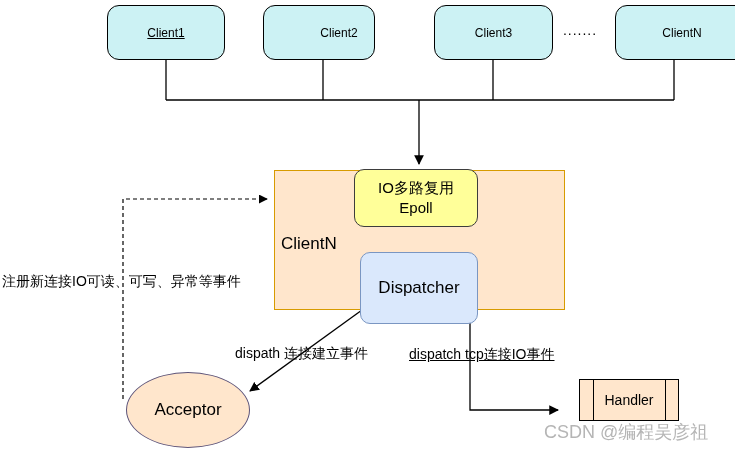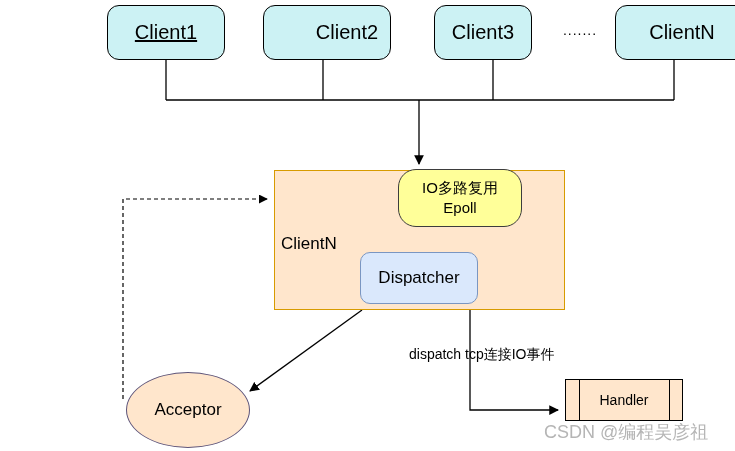--- a/index.html
+++ b/index.html
@@ -5,63 +5,63 @@
   html,body{margin:0;padding:0;background:#fff;}
   #canvas{
     position:relative;width:735px;height:451px;background:#fff;overflow:hidden;
     font-family:"Liberation Sans","DejaVu Sans",sans-serif;color:#000;
   }
   svg.wires{position:absolute;left:0;top:0;width:735px;height:451px;pointer-events:none;}
 
   .client{
     position:absolute;top:5px;height:55px;box-sizing:border-box;
     background:var(--client-fill,#ccf2f4);border:1px solid #000;border-radius:12px;
-    display:flex;align-items:center;justify-content:center;font-size:20px;
+    display:flex;align-items:center;justify-content:center;font-size:12px;
   }
   .client.u span{text-decoration:underline;}
   .ellipsis{position:absolute;left:556px;top:22px;width:48px;text-align:center;
     font-size:14px;letter-spacing:1px;}
 
   .reactor{
     position:absolute;left:274px;top:170px;width:291px;height:140px;box-sizing:border-box;
     background:var(--reactor-fill,#ffe6cc);border:1px solid var(--reactor-border,#d79b00);
   }
   .reactor-label{position:absolute;left:281px;top:234px;font-size:17px;}
 
   .epoll{
     position:absolute;left:354px;top:169px;width:124px;height:58px;box-sizing:border-box;
     background:var(--epoll-fill,#ffff99);border:1.3px solid var(--epoll-border,#3d3d3d);
-    border-radius:18px;display:flex;flex-direction:column;align-items:center;justify-content:center;
-    font-size:15px;line-height:1.35;text-align:center;margin-left:44px;
+    border-radius:10px;display:flex;flex-direction:column;align-items:center;justify-content:center;
+    font-size:15px;line-height:1.35;text-align:center;
   }
   .dispatcher{
-    position:absolute;left:360px;top:252px;width:118px;height:52px;box-sizing:border-box;
+    position:absolute;left:360px;top:252px;width:118px;height:72px;box-sizing:border-box;
     background:var(--dispatcher-fill,#dae8fc);border:1px solid var(--dispatcher-border,#7a96c2);
     border-radius:10px;display:flex;align-items:center;justify-content:center;font-size:17px;
   }
 
   .acceptor{
     position:absolute;left:126px;top:372px;width:124px;height:76px;box-sizing:border-box;
     background:var(--acceptor-fill,#ffe6cc);border:1px solid var(--acceptor-border,#5c5379);
     border-radius:50%;display:flex;align-items:center;justify-content:center;font-size:17px;text-align:center;
   }
 
   .handler{
-    position:absolute;left:565px;top:379px;width:118px;height:42px;box-sizing:border-box;
+    position:absolute;left:579px;top:379px;width:100px;height:42px;box-sizing:border-box;
     background:var(--handler-fill,#ffe6cc);border:1px solid #000;
     display:flex;align-items:center;justify-content:center;font-size:14px;
   }
   .handler .bar{position:absolute;top:0;bottom:0;width:0;border-left:1px solid #000;}
   .handler .bar.l{left:13px;}
   .handler .bar.r{right:12px;}
 
   .note{position:absolute;font-size:14px;white-space:nowrap;}
   .note.register{left:2px;top:273px;}
   .note.accept{left:235px;top:345px;}
-  .note.io{left:409px;top:346px;}
+  .note.io{left:409px;top:346px;text-decoration:underline;}
 
   .watermark{
     position:absolute;left:544px;top:420px;font-size:18px;white-space:nowrap;
     color:var(--watermark-color,#b5b5b5);z-index:6;text-align:right;
   }
 </style>
 </head>
 <body>
 
 <div id="canvas">
@@ -85,43 +85,45 @@
     <polyline points="123,399 123,199 267,199" fill="none" stroke="#000" stroke-width="1.2" stroke-dasharray="4,3" marker-end="url(#arr)"></polyline>
 
     <line x1="362" y1="310" x2="250" y2="391" stroke="#000" stroke-width="1.3" marker-end="url(#arr)"></line>
 
     <polyline points="470,310 470,410 558,410" fill="none" stroke="#000" stroke-width="1.3" marker-end="url(#arr)"></polyline>
   </svg>
 
   <div class="client u" style="left:107px;width:118px;">
     <span>Client1</span>
   </div>
-  <div class="client" style="left:263px;width:128px;padding-left:40px;">
+  <div class="client" style="left:263px;width:112px;padding-left:40px;">
     <span>Client2</span>
   </div>
-  <div class="client" style="left:434px;width:98px;">
+  <div class="client" style="left:434px;width:119px;">
     <span>Client3</span>
   </div>
   <div class="ellipsis">.......</div>
   <div class="client" style="left:615px;width:134px;">
     <span>ClientN</span>
   </div>
 
   <div class="reactor"></div>
   <div class="reactor-label">ClientN</div>
 
   <div class="epoll">
     <div>IO多路复用</div>
     <div>Epoll</div>
   </div>
 
   <div class="dispatcher">
     <span>Dispatcher</span>
   </div>
 
+  <div class="note register">注册新连接IO可读、可写、异常等事件</div>
+  <div class="note accept">dispath 连接建立事件</div>
   <div class="note io">dispatch tcp连接IO事件</div>
 
   <div class="acceptor">
     <span>Acceptor</span>
   </div>
 
   <div class="handler">
     <div class="bar l"></div>
     <div class="bar r"></div>
     <span>Handler</span>

